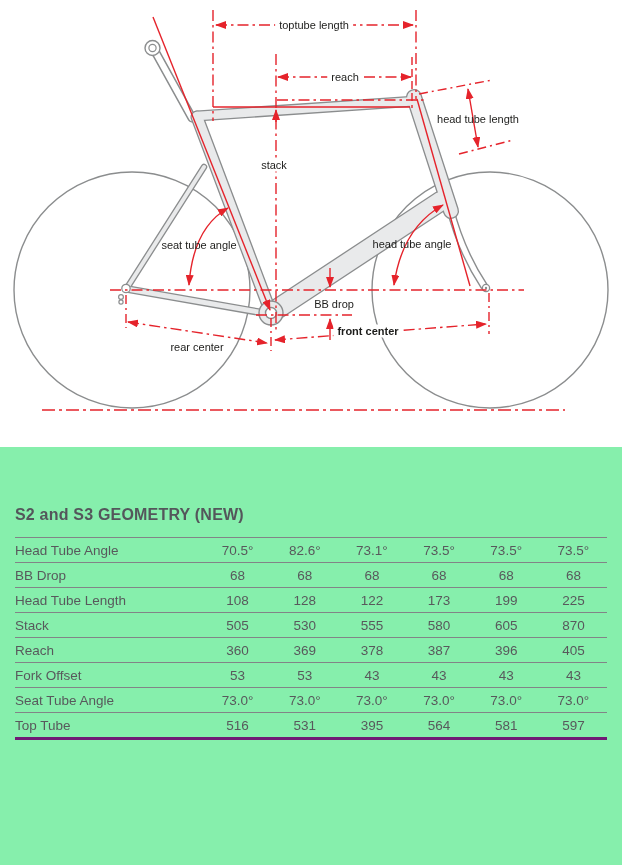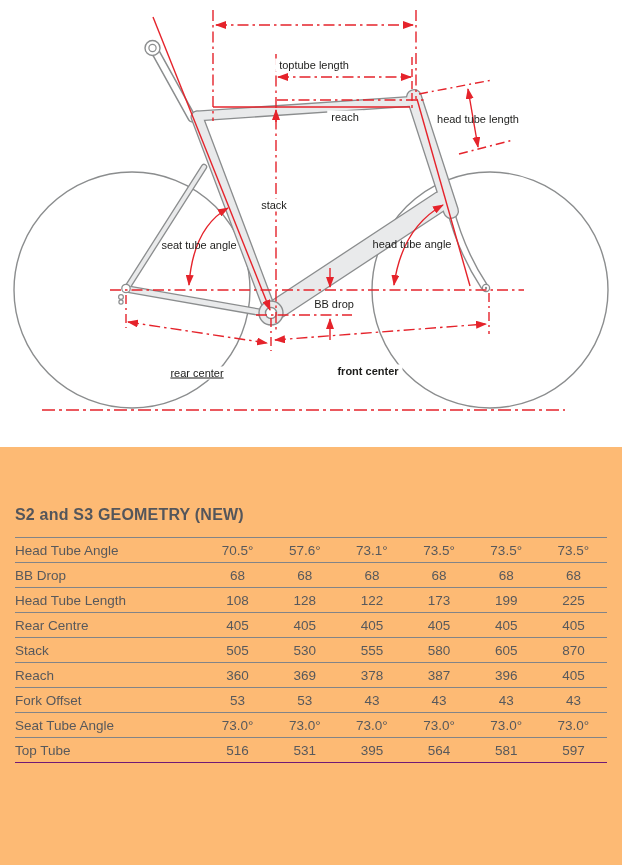--- a/index.html
+++ b/index.html
@@ -8,41 +8,41 @@
     font-family:"Liberation Sans", sans-serif; background:#fff;
   }
   
   #diagram { position:absolute; left:0; top:0; width:622px; height:447px; background:#fff; }
   #diagram svg { position:absolute; left:0; top:0; }
   .dlabel {
     position:absolute; transform:translate(-50%,-50%);
     font-size:11px; line-height:13px; color:#1d1d1b; white-space:nowrap;
     text-align:center;
   }
-  .dlabel.bg { background:#fff; padding:0 4px;margin-top:40px; }
+  .dlabel.bg { background:#fff; padding:0 4px; }
   
   #table-section {
     position:absolute; left:0; top:447px; width:622px; height:418px;
-    background:#fdba74;
+    background:#86efac;
   }
   #table-title {
     margin:59px 0 0 15px; font-size:16px; font-weight:bold;
     color:#54565b; letter-spacing:0.2px;
   }
   #geo-table {
     position:absolute; left:15px; top:90px; width:592px;
     border-collapse:collapse; table-layout:fixed;
   }
   #geo-table td {
     border-top:1px solid #828487; height:24px; padding:0;
     font-size:13.5px; color:#58595c; text-align:center;
     font-family:"Liberation Sans", sans-serif;
   }
   #geo-table td.rlabel { text-align:left; width:189px; }
-  #geo-table tr:last-child td { border-bottom:1px solid #701a75; }
+  #geo-table tr:last-child td { border-bottom:3px solid #701a75; }
 </style>
 </head>
 <body>
 
 <div id="stage">
 
   <div id="diagram">
     <svg width="622" height="447" viewBox="0 0 622 447">
       <defs>
         <marker id="ae" markerWidth="11" markerHeight="8" refX="10" refY="4" orient="auto" markerUnits="userSpaceOnUse">
@@ -138,32 +138,32 @@
       </g>
     </svg>
 
     <span class="dlabel bg" style="left:314px; top:25px;">toptube length</span>
     <span class="dlabel bg" style="left:345px; top:77px;">reach</span>
     <span class="dlabel" style="left:478px; top:119px;">head tube length</span>
     <span class="dlabel bg" style="left:274px; top:165px;">stack</span>
     <span class="dlabel" style="left:199px; top:245px;">seat tube angle</span>
     <span class="dlabel" style="left:412px; top:244px;">head tube angle</span>
     <span class="dlabel" style="left:334px; top:304px;">BB drop</span>
-    <span class="dlabel bg" style="left:197px; top:333px;text-decoration:underline;">rear center</span>
+    <span class="dlabel bg" style="left:197px; top:347px;">rear center</span>
     <span class="dlabel bg" style="left:368px; top:331px;font-weight:bold;">front center</span>
   </div>
 
   <div id="table-section">
     <h2 id="table-title">S2 and S3 GEOMETRY (NEW)</h2>
     <table id="geo-table">
       <tbody>
           <tr>
             <td class="rlabel">Head Tube Angle</td>
             <td>70.5°</td>
-            <td>57.6°</td>
+            <td>82.6°</td>
             <td>73.1°</td>
             <td>73.5°</td>
             <td>73.5°</td>
             <td>73.5°</td>
           </tr>
           <tr>
             <td class="rlabel">BB Drop</td>
             <td>68</td>
             <td>68</td>
             <td>68</td>
@@ -174,29 +174,20 @@
           <tr>
             <td class="rlabel">Head Tube Length</td>
             <td>108</td>
             <td>128</td>
             <td>122</td>
             <td>173</td>
             <td>199</td>
             <td>225</td>
           </tr>
           <tr>
-            <td class="rlabel">Rear Centre</td>
-            <td>405</td>
-            <td>405</td>
-            <td>405</td>
-            <td>405</td>
-            <td>405</td>
-            <td>405</td>
-          </tr>
-          <tr>
             <td class="rlabel">Stack</td>
             <td>505</td>
             <td>530</td>
             <td>555</td>
             <td>580</td>
             <td>605</td>
             <td>870</td>
           </tr>
           <tr>
             <td class="rlabel">Reach</td>

